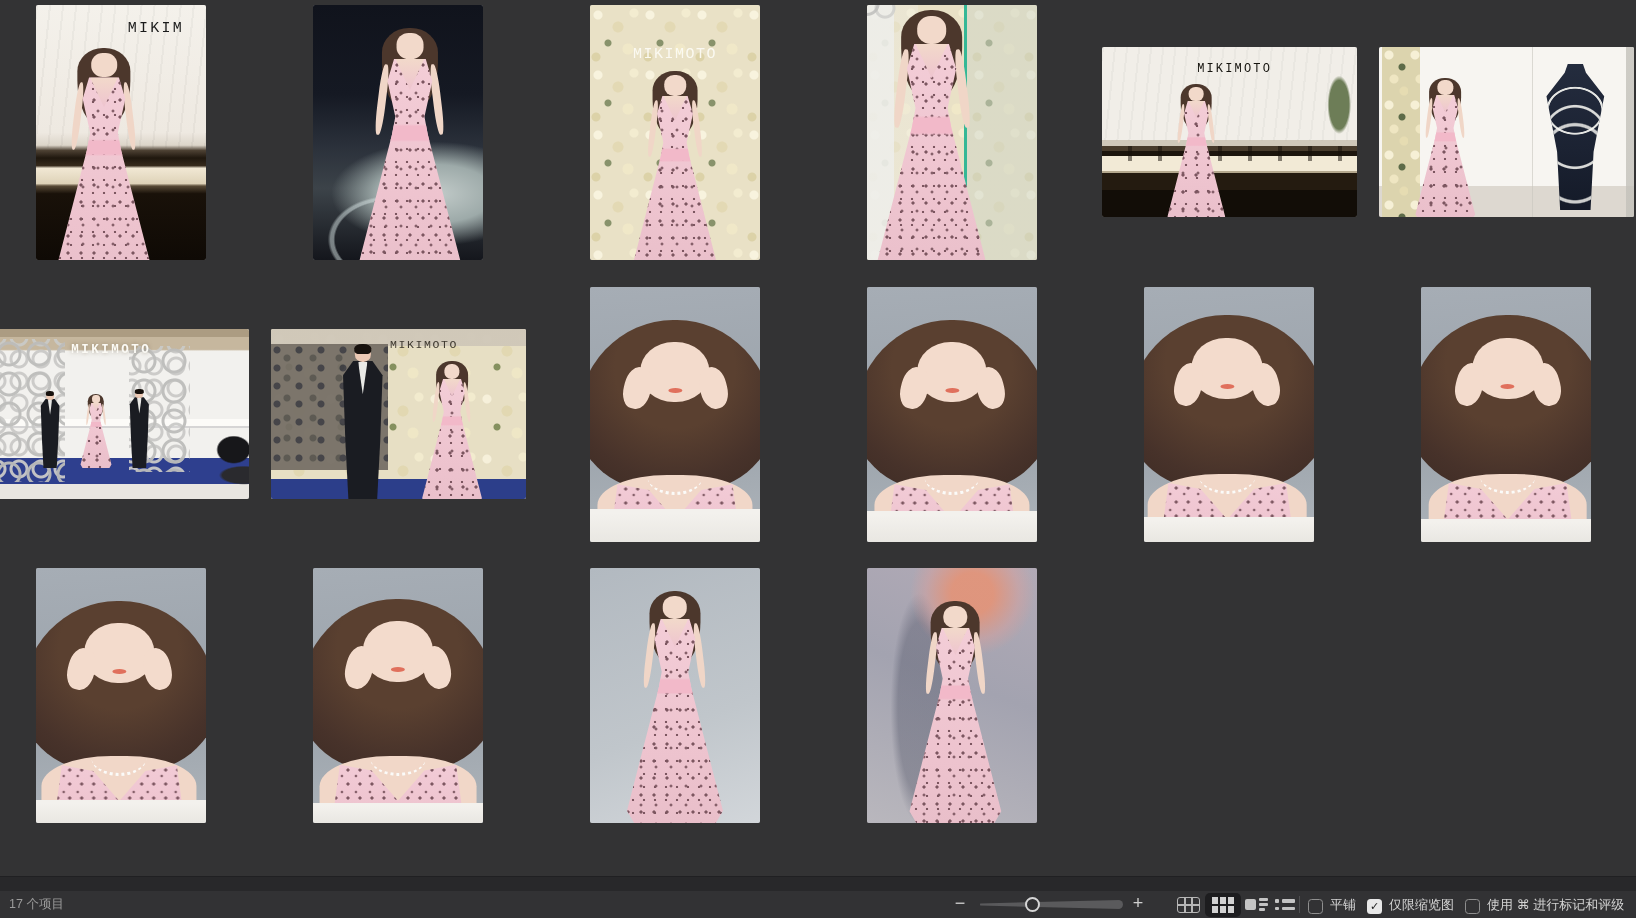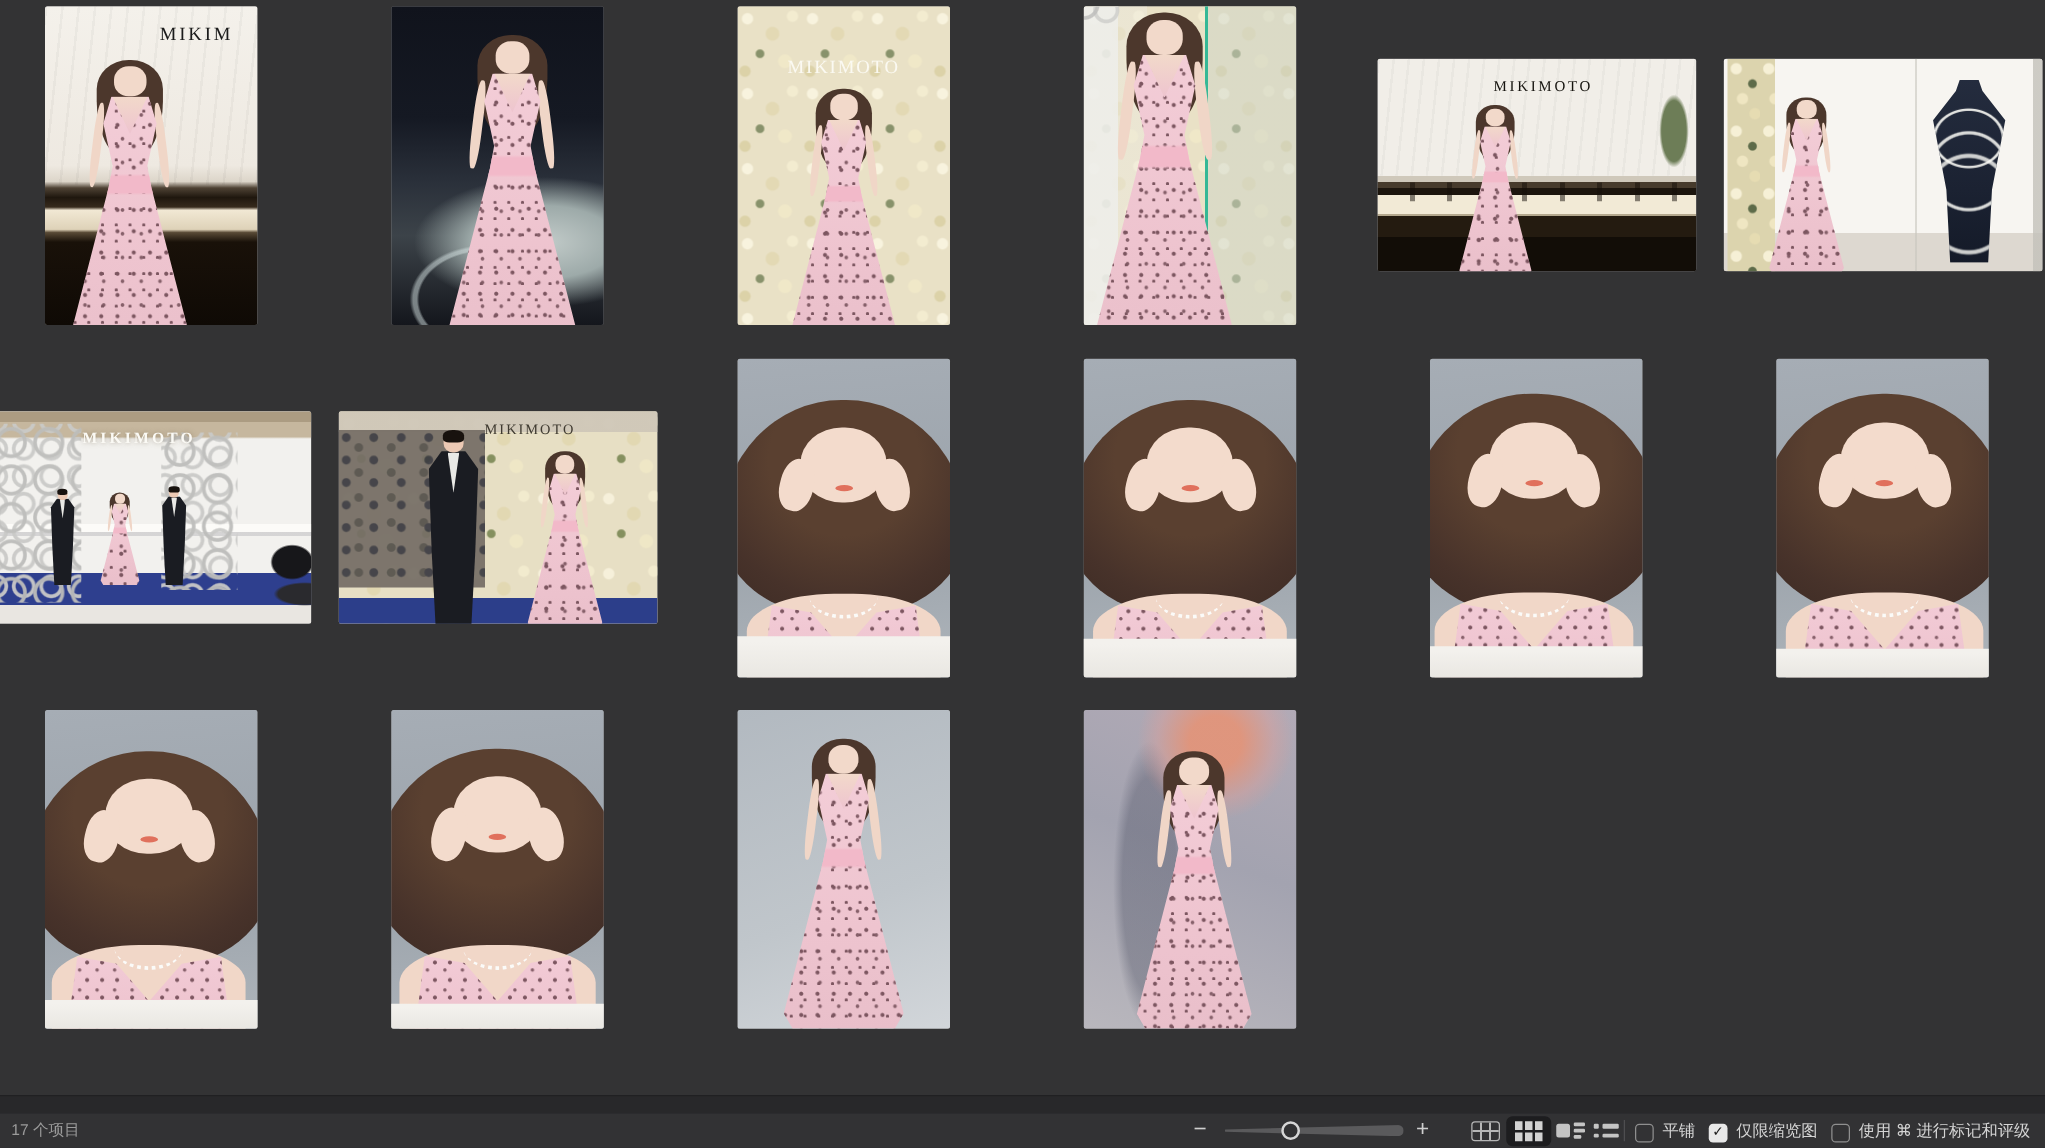--- a/index.html
+++ b/index.html
@@ -7,21 +7,21 @@
     background:#333334;font-family:"Liberation Sans","DejaVu Sans",sans-serif;}
 
   
   .grid{position:absolute;inset:0 0 41px 0;}
   .thumb{position:absolute;border-radius:2px;overflow:hidden;background:#888;}
   .scene{position:absolute;inset:0;}
   .fig{position:absolute;z-index:2;}
   .fig div{position:absolute;}
 
   
-  .brand{position:absolute;font-family:Liberation Serif, serif;
+  .brand{position:absolute;font-family:Liberation Mono, monospace;
     white-space:nowrap;z-index:5;}
   .brand-dark-cropped{top:6%;left:54%;color:#1b1b1b;font-size:15px;letter-spacing:.15em;}
   .brand-light-flowers{top:16%;left:50%;transform:translateX(-50%);color:#fcfbf4;font-size:15px;letter-spacing:.1em;opacity:.96;}
   .brand-dark-center{top:9%;left:52%;transform:translateX(-50%);color:#15130e;font-size:12px;letter-spacing:.18em;}
   .brand-light-center{top:8%;left:46%;transform:translateX(-50%);color:#fbfaf5;font-size:12.5px;letter-spacing:.2em;font-weight:700;text-shadow:0 0 4px rgba(110,95,70,.55);}
   .brand-dark-upper{top:5%;left:60%;transform:translateX(-50%);color:#3f3a30;font-size:11.5px;letter-spacing:.14em;}
 
   
   .sc-boutique-portrait{background:
     repeating-linear-gradient(96deg,rgba(0,0,0,.035) 0 2px,transparent 2px 13px) 0 0/100% 56% no-repeat,

